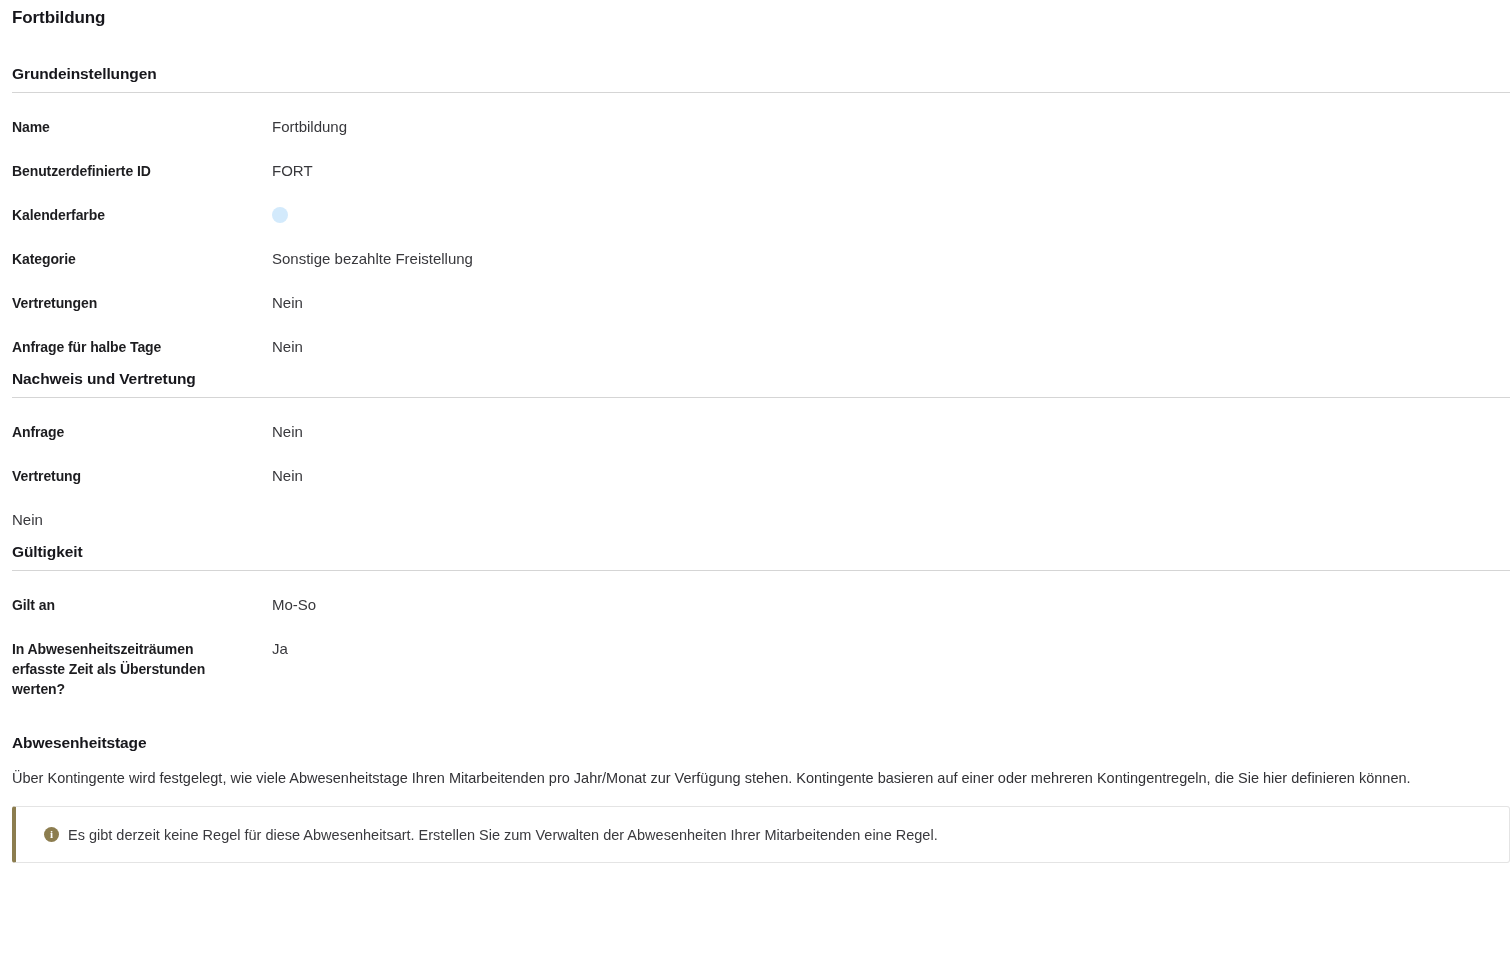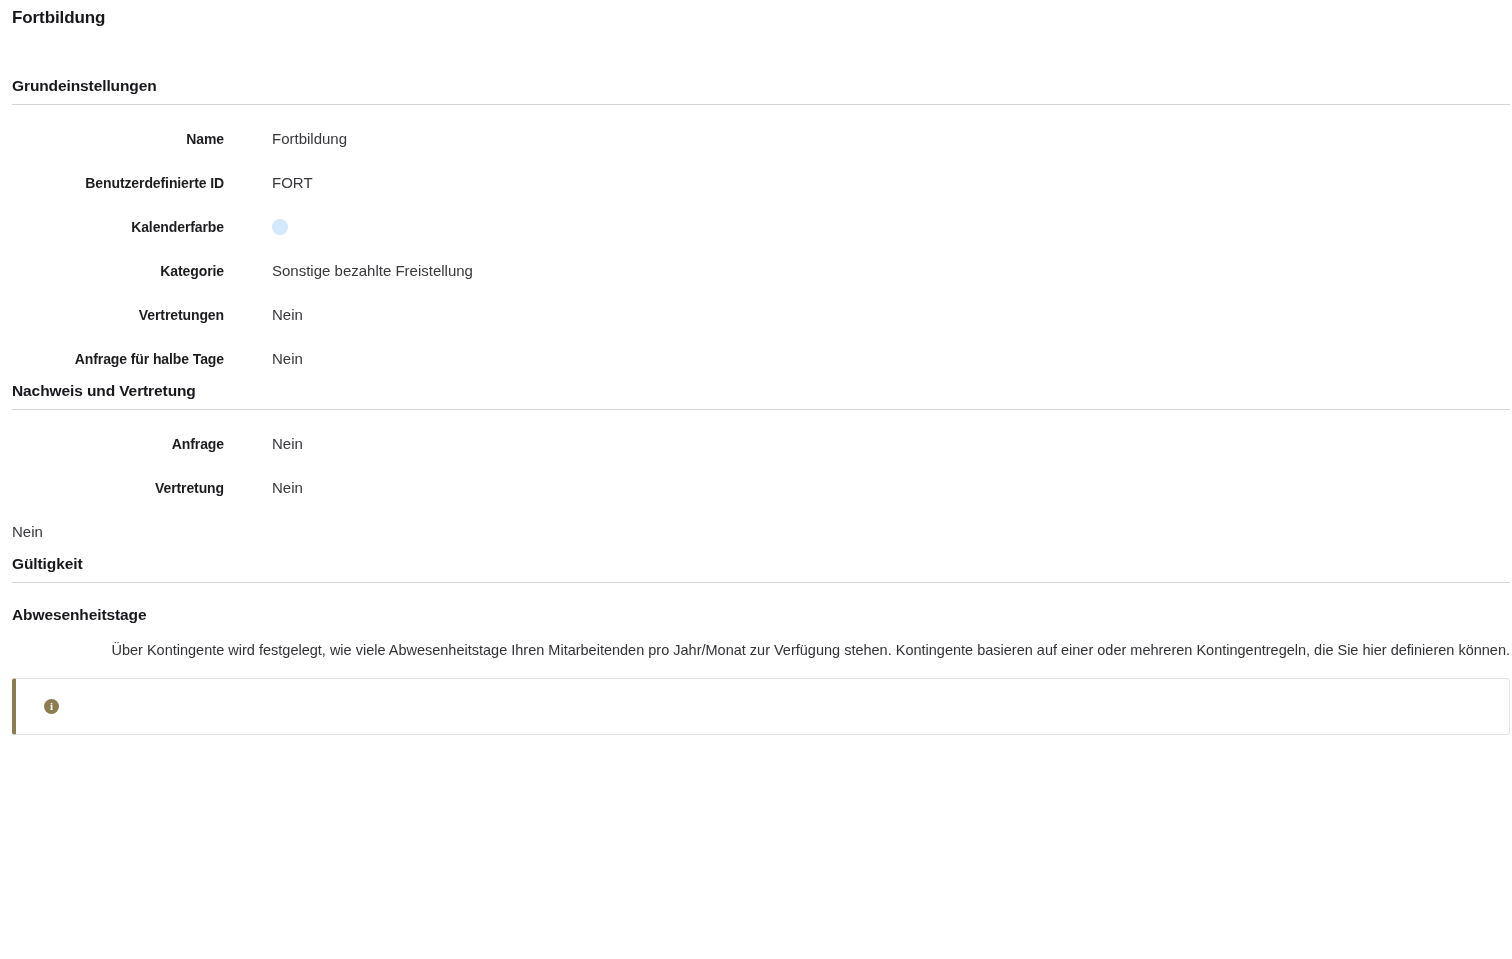--- a/index.html
+++ b/index.html
@@ -17,21 +17,21 @@
   .page-title {
     margin: 0;
     font-size: 17px;
     line-height: 20px;
     font-weight: 700;
     color: #17171c;
     letter-spacing: -0.1px;
   }
 
   .kv-section { }
-  .kv-section.first { margin-top: 48px; }
+  .kv-section.first { margin-top: 36px; }
 
   .section-heading {
     margin: 0;
     font-size: 15.5px;
     line-height: 19px;
     font-weight: 700;
     color: #17171c;
     letter-spacing: -0.1px;
   }
   .kv-section .section-heading {
@@ -46,42 +46,40 @@
     align-items: start;
     padding: 12px 0;
   }
   .row-label {
     font-size: 14px;
     line-height: 20px;
     font-weight: 700;
     color: #1d1d20;
     max-width: 212px;
     letter-spacing: -0.1px;
-    text-align: right;
   }
   .row-value {
     font-size: 15px;
     line-height: 20px;
     color: #38383c;
   }
   .color-dot {
     display: block;
     width: 16px;
     height: 16px;
     border-radius: 50%;
     margin-top: 2px;
   }
 
   .quota-section { margin-top: 22px; }
   .quota-description {
-    margin: 16px 0 0 11px;
+    margin: 16px 0 0 0;
     font-size: 14.5px;
     line-height: 20px;
     color: #323236;
-    text-align: right;
   }
 
   .info-banner {
     margin-top: 18px;
     height: 57px;
     display: flex;
     align-items: center;
     gap: 9px;
     padding-left: 28px;
     background: #ffffff;
@@ -159,23 +157,34 @@
         <div class="row-value">Nein</div>
       </div>
       <div class="row">
         <div class="row-value">Nein</div>
       </div>
     </div>
   </section>
 
   <section class="kv-section">
     <h2 class="section-heading">Gültigkeit</h2>
+    <div class="rows">
+      <div class="row">
+        <div class="row-label">Gilt an</div>
+        <div class="row-value">Mo-So</div>
+      </div>
+      <div class="row">
+        <div class="row-label">In Abwesenheitszeiträumen erfasste Zeit als Überstunden werten?</div>
+        <div class="row-value">Ja</div>
+      </div>
+    </div>
   </section>
 
   <section class="quota-section">
     <h2 class="section-heading">Abwesenheitstage</h2>
     <p class="quota-description">Über Kontingente wird festgelegt, wie viele Abwesenheitstage Ihren Mitarbeitenden pro Jahr/Monat zur Verfügung stehen. Kontingente basieren auf einer oder mehreren Kontingentregeln, die Sie hier definieren können.</p>
     <div class="info-banner" style="border-left-color: rgb(140, 125, 79);">
       <span class="info-icon" style="background-color: rgb(140, 125, 79);">i</span>
+      <span class="info-text">Es gibt derzeit keine Regel für diese Abwesenheitsart. Erstellen Sie zum Verwalten der Abwesenheiten Ihrer Mitarbeitenden eine Regel.</span>
     </div>
   </section>
 
 </div>
 
 </body></html>

